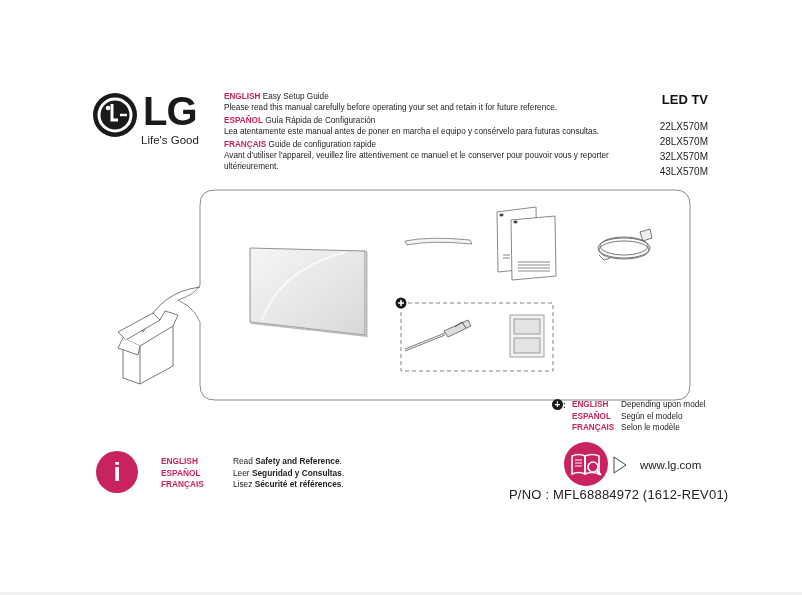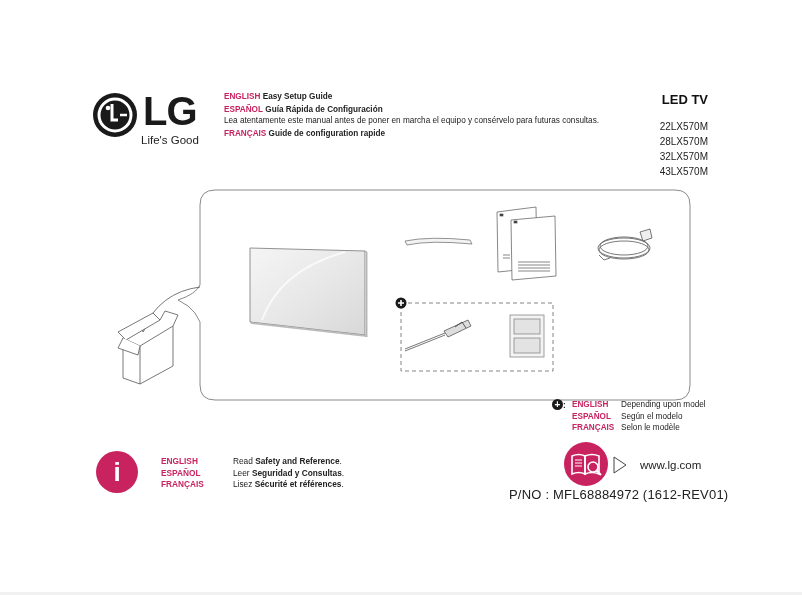--- a/index.html
+++ b/index.html
@@ -6,21 +6,21 @@
   body { width:802px; height:595px; background:#ffffff; position:relative; overflow:hidden;
          font-family:"Liberation Sans", "DejaVu Sans", sans-serif; color:#222; }
   .bottom-strip { position:absolute; left:0; top:592px; width:802px; height:3px; background:#f1f1f1; }
   .logo { position:absolute; left:93px; top:93px; }
   .logo-circle { position:absolute; left:0; top:0; width:44px; height:44px; }
   .logo-text { position:absolute; left:50px; top:-4px; font-size:40px; font-weight:bold; color:#1a1a1a; letter-spacing:-1px; }
   .logo-tag { position:absolute; left:48px; top:41px; font-size:11.5px; color:#222; white-space:nowrap; }
   .intro { position:absolute; left:224px; top:91px; width:420px; font-size:8.2px; line-height:11px; }
   .intro .block { margin-bottom:2px; }
   .lang { color:#c8235f; font-weight:bold; }
-  .intro .title { font-weight:bold; color:#222; }
+  .intro .title { font-weight:normal; color:#222; }
   .models { position:absolute; left:620px; top:92px; width:88px; text-align:right; }
   .models .prod { font-size:13px; font-weight:bold; color:#111; margin-bottom:12px; }
   .models .m { font-size:10px; line-height:15px; color:#222; }
   .dep { position:absolute; left:552px; top:399px; font-size:8.2px; line-height:11px; }
   .dep .row { display:flex; }
   .dep .l { width:49px; color:#c8235f; font-weight:bold; }
   .plus-circle { display:inline-block; width:11px; height:11px; border-radius:50%; background:#1a1a1a; color:#fff;
                  font-size:10px; line-height:11px; text-align:center; font-weight:bold; }
   .info-icon { position:absolute; left:96px; top:451px; width:42px; height:42px; border-radius:50%; background:#c8235f;
                color:#fff; font-size:26px; font-weight:bold; text-align:center; line-height:42px; }
@@ -47,29 +47,31 @@
     <path d="M27 22 H34" stroke="#fff" stroke-width="2.5"></path>
   </svg>
   <span class="logo-text">LG</span>
   <span class="logo-tag">Life's Good</span>
 </div>
 
 <div class="intro">
   <div class="block">
     <span class="lang">ENGLISH</span>
     <span class="title">Easy Setup Guide</span>
+    <div>Please read this manual carefully before operating your set and retain it for future reference.</div>
   </div>
   <div class="block">
     <span class="lang">ESPAÑOL</span>
     <span class="title">Guía Rápida de Configuración</span>
     <div>Lea atentamente este manual antes de poner en marcha el equipo y consérvelo para futuras consultas.</div>
   </div>
   <div class="block">
     <span class="lang">FRANÇAIS</span>
     <span class="title">Guide de configuration rapide</span>
+    <div style="width:400px">Avant d'utiliser l'appareil, veuillez lire attentivement ce manuel et le conserver pour pouvoir vous y reporter ultérieurement.</div>
   </div>
 </div>
 
 <div class="models">
   <div class="prod">LED TV</div>
   <div class="m">22LX570M</div>
   <div class="m">28LX570M</div>
   <div class="m">32LX570M</div>
   <div class="m">43LX570M</div>
 </div>

